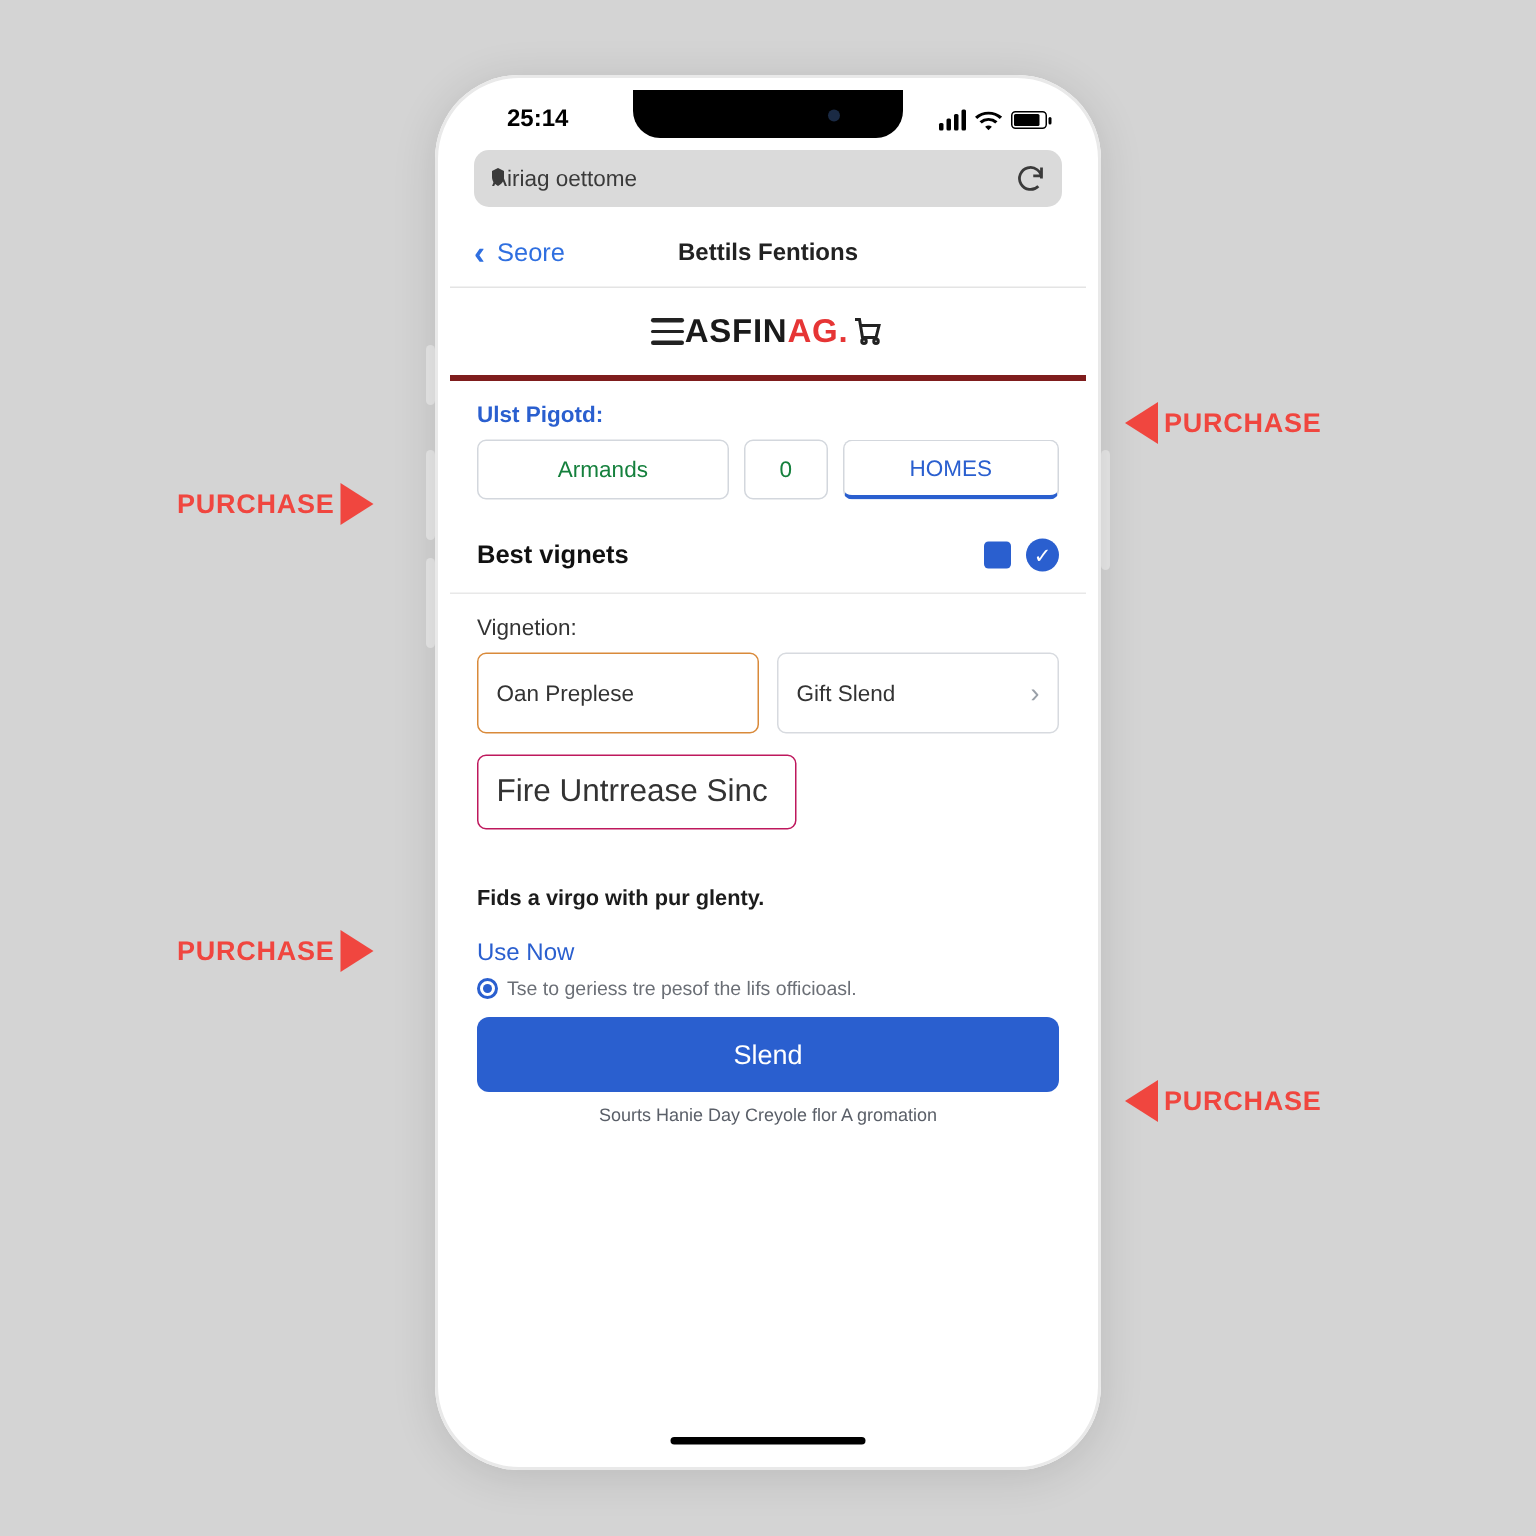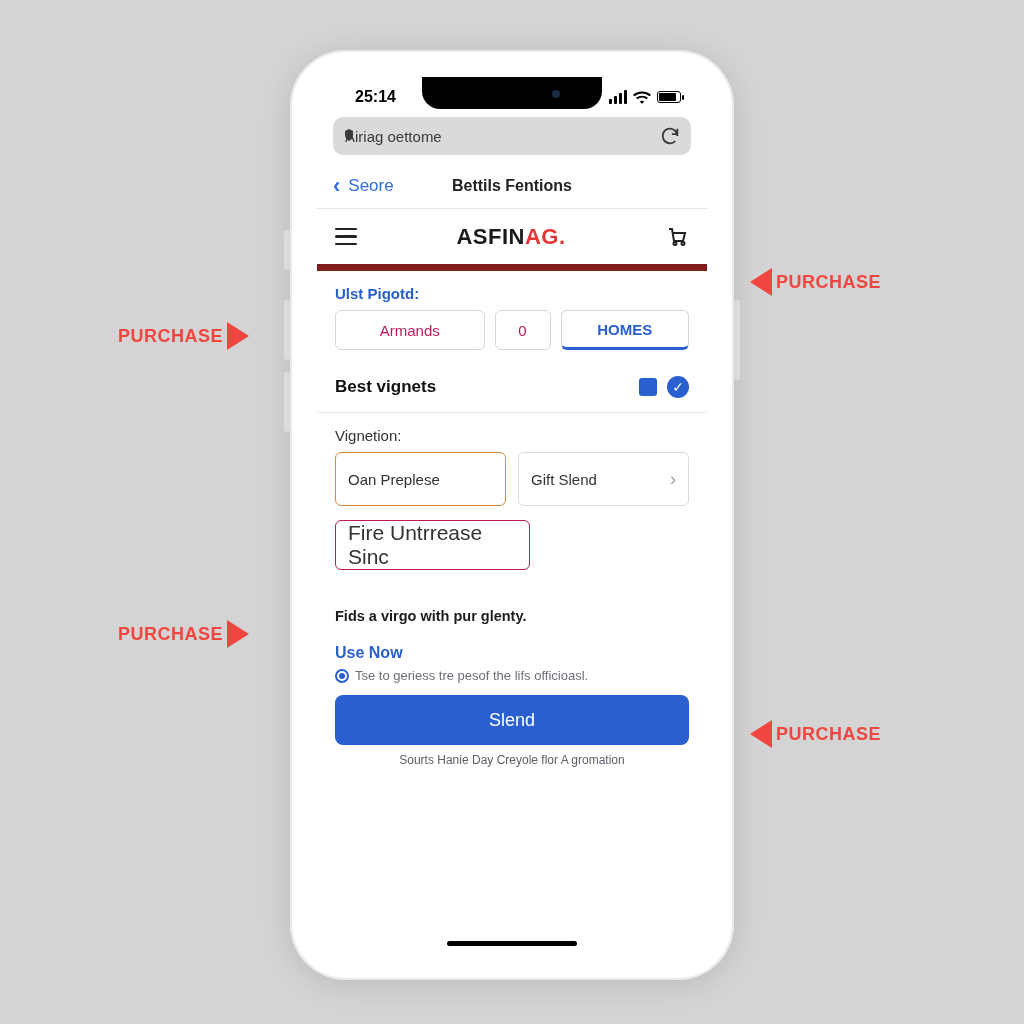--- a/index.html
+++ b/index.html
@@ -10,21 +10,21 @@
     position: relative;
     overflow: hidden;
   }
   .phone {
     position: absolute;
     left: 290px; top: 50px;
     width: 444px; height: 930px;
     background: #fff;
     border-radius: 56px;
     box-shadow: 0 4px 30px rgba(0,0,0,.12), inset 0 0 0 2px #e9e9e9;
-    padding: 27px;
+    padding: 10px;
   }
   .screen {
     width: 100%; height: 100%;
     background: #fff;
     border-radius: 46px;
     overflow: hidden;
     position: relative;
     display: flex;
     flex-direction: column;
   }
@@ -83,39 +83,39 @@
     padding: 0 16px;
     gap: 8px;
     position: relative;
   }
   .back-chevron { color:#2f6fe0; font-size:22px; font-weight:600; }
   .back-label { color:#2f6fe0; font-size:17px; }
   .nav-title { position:absolute; left:0; right:0; text-align:center; font-weight:600; font-size:16px; color:#222; pointer-events:none;}
 
   .apphead {
     height: 62px;
-    border-bottom: 7px solid #7f1d1d;
-    display:flex; align-items:center; justify-content:space-between;
+    border-bottom: 4px solid #7f1d1d;
+    display:flex; align-items:center; justify-content:center;
     padding: 0 18px;
   }
   .hamb { display:flex; flex-direction:column; gap:5px; }
   .hamb span{ width:22px; height:2.5px; background:#222; border-radius:2px;}
   .brand { font-weight:900; font-size:22px; letter-spacing:.5px; }
   .brand .a{color:#1a1a1a}.brand .b{color:#e63535}.brand .dot{color:#e63535}
   .cart-ico{ width:24px; height:24px; }
 
   .content { flex:1; overflow:hidden; padding: 0 0 6px 0; }
   .sec-label { color:#2a5fcf; font-weight:700; font-size:15px; padding: 14px 18px 8px; }
   .pillrow { display:flex; gap:10px; padding: 0 18px 12px; }
   .pill {
     border:1px solid #d3d7dd; border-radius:6px; height:40px;
     display:flex; align-items:center; justify-content:center;
-    font-size:15px; color:#be185d; background:#fff;
-  }
-  .pill.w1{flex:1.4}.pill.w2{width:56px}.pill.w3{flex:1.2;color:#2a5fcf;font-weight:700;border-bottom:3px solid #2a5fcf;text-align:center;}
+    font-size:15px; color:#15803d; background:#fff;
+  }
+  .pill.w1{flex:1.4}.pill.w2{width:56px}.pill.w3{flex:1.2;color:#2a5fcf;font-weight:400;border-bottom:3px solid #2a5fcf;text-align:center;}
   .best-row {
     display:flex; align-items:center; justify-content:space-between;
     padding: 14px 18px; border-bottom:1px solid #e8e8e8;
   }
   .best-row h3{ font-size:17px; font-weight:800; color:#111;}
   .toggles{display:flex; gap:10px; align-items:center;}
   .sq{width:18px;height:18px;background:#2a5fcf;border-radius:3px;}
   .chk{width:22px;height:22px;border-radius:50%;background:#2a5fcf;display:flex;align-items:center;justify-content:center;color:#fff;font-size:14px;}
 
   .sub-label{ padding: 14px 18px 8px; color:#333; font-size:15px;}
@@ -126,21 +126,21 @@
     background:#fff;
   }
   .card.sel{ border-color:#d98a3a; }
   .card .arrow{ margin-left:auto; color:#9aa0a8; font-size:18px;}
 
   .cardrow2{ padding: 0 18px 30px;}
   .card2{ width:55%; border:1px solid #be185d; border-radius:6px; height:50px; display:flex;align-items:center;padding:0 12px;font-size:21px;color:#333;}
 
   .hint{ padding: 8px 18px 18px; font-size:14.5px; font-weight:700; color:#1c1c1c;}
 
-  .usenow{ padding: 2px 18px 2px; color:#2a5fcf; font-weight:700; font-size:16px;}
+  .usenow{ padding: 2px 18px 2px; color:#2a5fcf; font-weight:400; font-size:16px;}
   .usenow-sub{ padding: 4px 18px 12px; display:flex; gap:6px; align-items:center; font-size:13px; color:#6b6f76;}
   .radio-dot{width:14px;height:14px;border:2px solid #2a5fcf;border-radius:50%;position:relative;flex-shrink:0;}
   .radio-dot::after{content:"";position:absolute;left:2px;top:2px;width:6px;height:6px;border-radius:50%;background:#2a5fcf;}
 
   .bigbtn{
     margin: 0 18px; height:50px; background:#2a5fcf; color:#fff;
     border-radius:8px; display:flex;align-items:center;justify-content:center;
     font-size:18px; font-weight:500;
   }
   .foot{ text-align:center; font-size:12px; color:#5a5f68; padding:8px 18px 0;}

